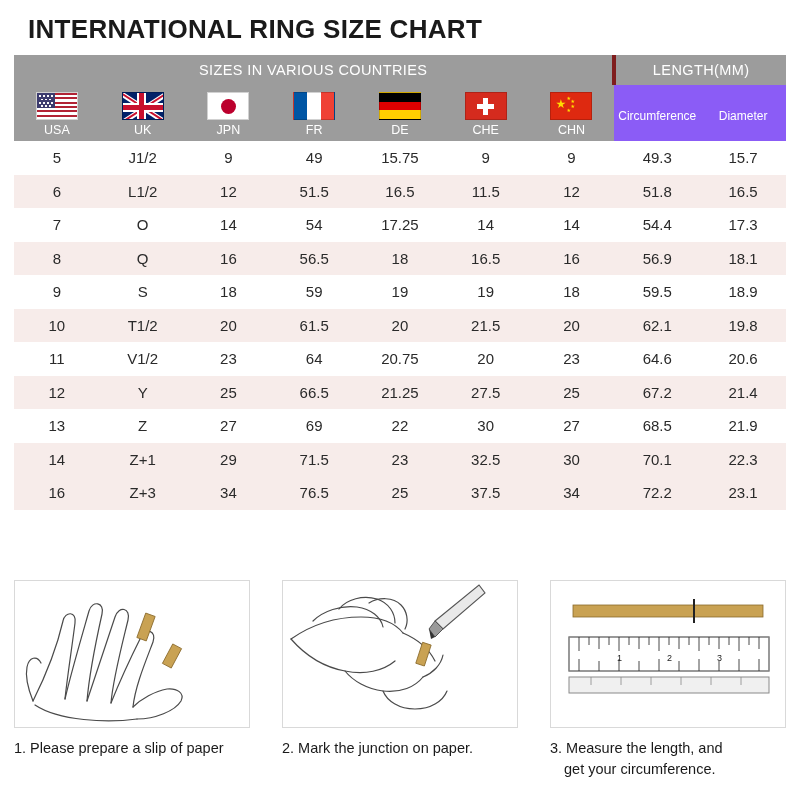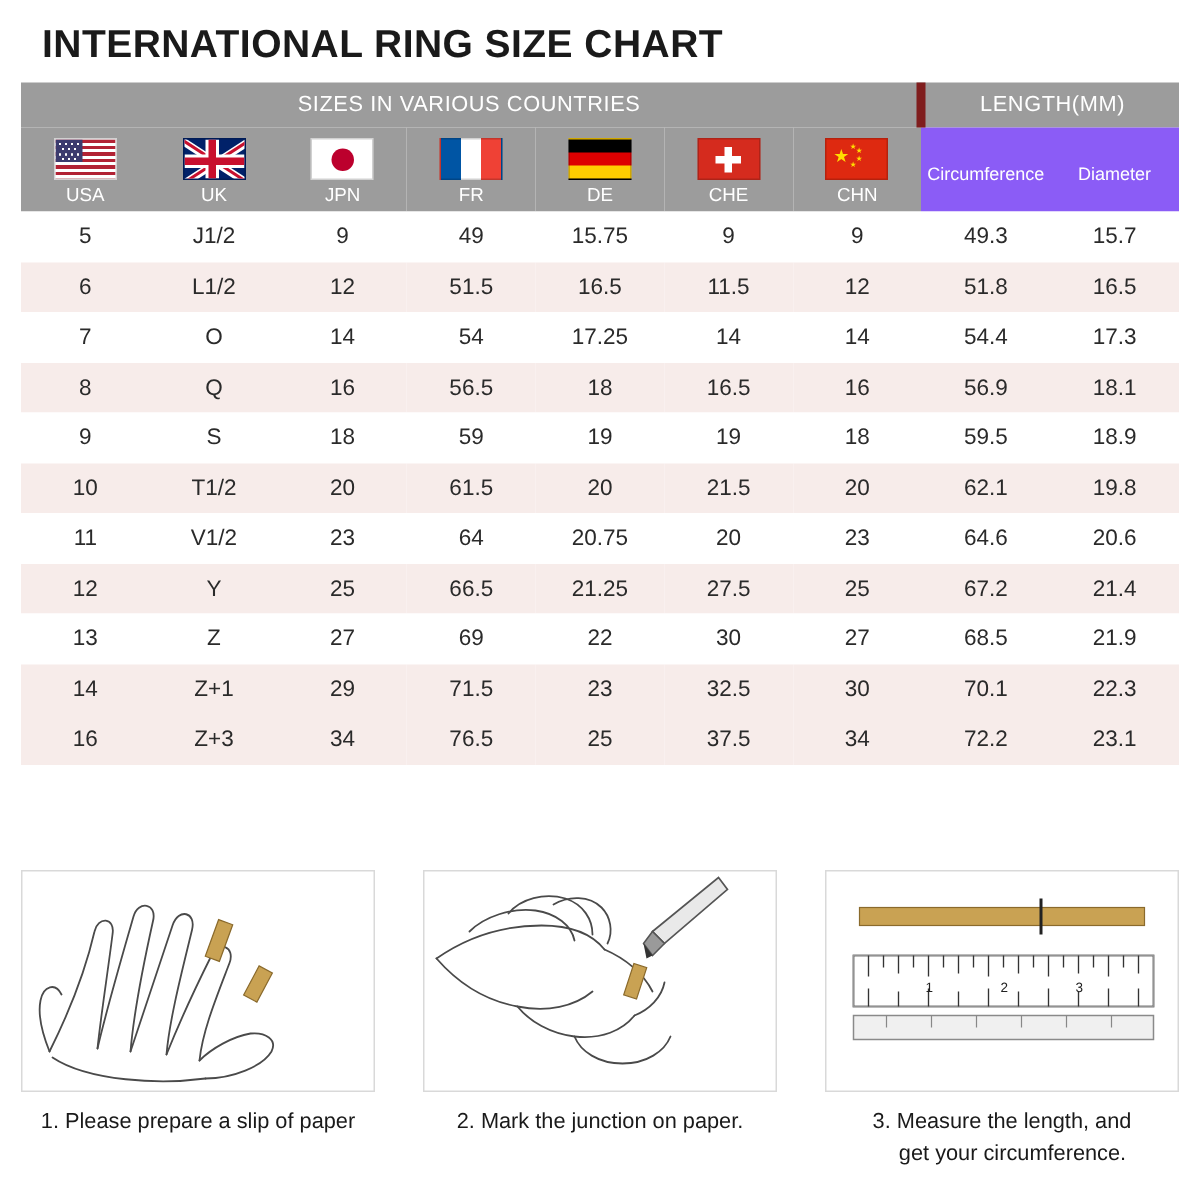--- a/index.html
+++ b/index.html
@@ -31,21 +31,21 @@
     text-align: center;
     vertical-align: middle;
     font-weight: normal;
   }
   .hdr-group {
     background: #9c9c9c;
     color: #ffffff;
     font-size: 14.5px;
     height: 30px;
     letter-spacing: 0.4px;
-    border-right: 6px solid #7f1d1d;
+    border-right: 4px solid #7f1d1d;
   }
   .hdr-group.last { border-right: none; }
   .flagrow td {
     background: #9c9c9c;
     height: 56px;
     padding-top: 4px;
   }
   .flagrow td.lenhdr {
     background: #8b5cf6;
   }
@@ -193,21 +193,20 @@
     border: 1px solid #d9d9d9;
     background: #ffffff;
     position: relative;
     overflow: hidden;
   }
   .caption {
     margin-top: 10px;
     font-size: 14.5px;
     color: #1a1a1a;
     line-height: 1.45;
-    text-align: center;
   }
   .caption .l2 { display: block; padding-left: 14px; }
   svg { display: block; }
 </style>
 </head>
 <body>
 
 <div class="page">
 
   <div class="title">INTERNATIONAL RING SIZE CHART</div>

